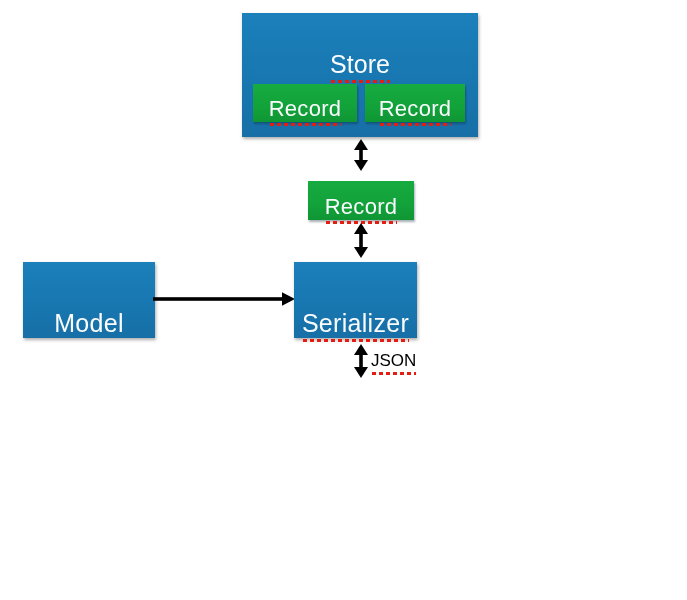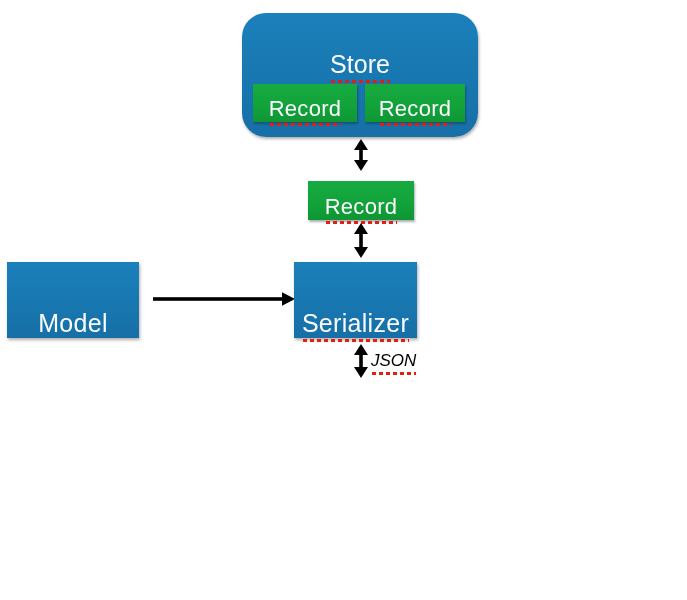--- a/index.html
+++ b/index.html
@@ -48,29 +48,28 @@
     font-size: 25px;
     color: #fbfcfd;
   }
   .arrow { position: absolute; display: block; }
   .json-text {
     position: absolute;
     left: 371px;
     top: 351px;
     font-size: 17px;
     color: #000000;
-    font-style: italic;
   }
 </style>
 </head>
 <body>
 
 <div class="canvas">
 
-  <div class="box blue" style="left:242px; top:13px; width:236px; height:124px;border-radius:24px;">
+  <div class="box blue" style="left:242px; top:13px; width:236px; height:124px;">
     <div class="store-title">
       <span class="u">Store</span>
     </div>
     <div class="box green" style="left:11px; top:71px; width:104px; height:38px;">
       <div class="node-label fs-mid">
         <span class="u">Record</span>
       </div>
     </div>
     <div class="box green" style="left:123px; top:71px; width:100px; height:38px;">
       <div class="node-label fs-mid">
@@ -90,21 +89,21 @@
       <span class="u">Record</span>
     </div>
   </div>
 
   <svg class="arrow" style="left:353px; top:223px;" width="16" height="35" viewBox="0 0 16 35">
     <polygon points="8,0 15,11 1,11" fill="#000"></polygon>
     <rect x="6.2" y="10" width="3.6" height="15" fill="#000"></rect>
     <polygon points="8,35 15,24 1,24" fill="#000"></polygon>
   </svg>
 
-  <div class="box blue" style="left:7px; top:262px; width:132px; height:76px;">
+  <div class="box blue" style="left:23px; top:262px; width:132px; height:76px;">
     <div class="node-label fs-big">
       <span>Model</span>
     </div>
   </div>
 
   <svg class="arrow" style="left:153px; top:291px;" width="142" height="16" viewBox="0 0 142 16">
     <rect x="0" y="6.2" width="131" height="3.6" fill="#000"></rect>
     <polygon points="142,8 129,1.2 129,14.8" fill="#000"></polygon>
   </svg>
 

